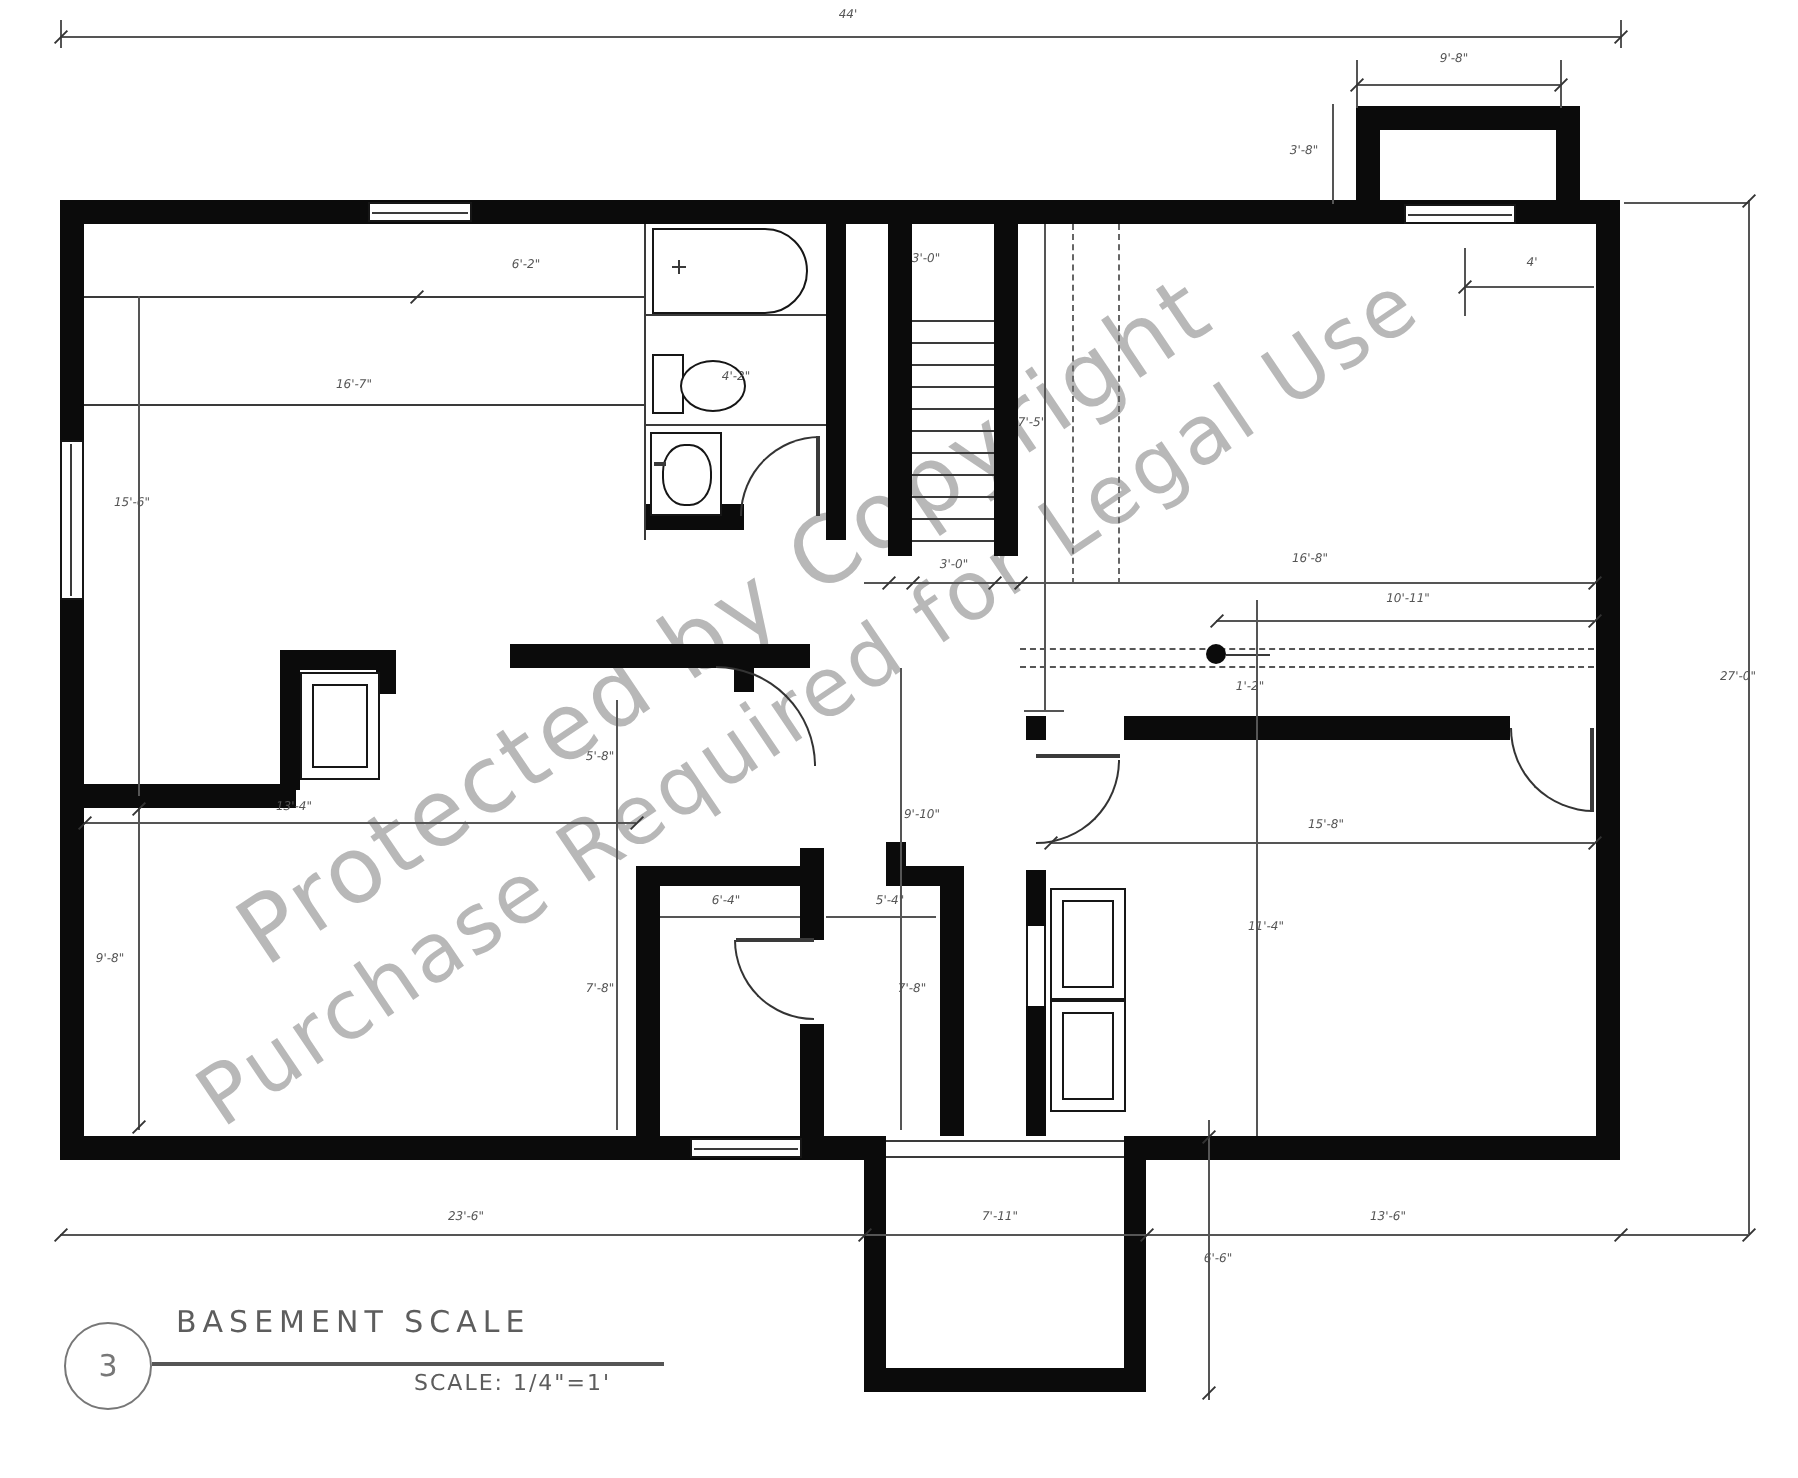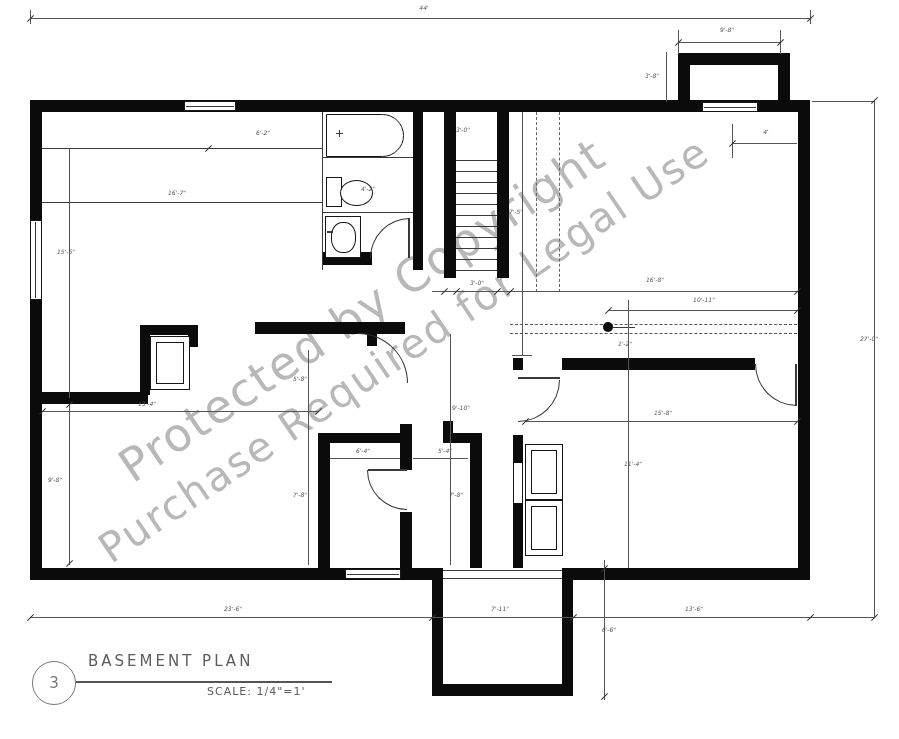--- a/index.html
+++ b/index.html
@@ -228,16 +228,16 @@
       <span class="dim" style="left: 233px; top: 609px;">23'-6"</span>
       <span class="dim" style="left: 500px; top: 609px;">7'-11"</span>
       <span class="dim" style="left: 694px; top: 609px;">13'-6"</span>
       <span class="dim" style="left: 609px; top: 630px;">6'-6"</span>
     </div>
 
   <div class="tb-circle" style="left:32px;top:661px;">
     <span>3</span>
   </div>
   <div class="l" style="left:76px;top:681px;width:256px;height:1.5px;background:#555;"></div>
-  <div class="tb-title" style="left:88px;top:652px;">BASEMENT PLAN</div>
+  <div class="tb-title" style="left:88px;top:652px;">BASEMENT SCALE</div>
   <div class="tb-scale" style="left:207px;top:685px;">SCALE: 1/4"=1'</div>
 
 </div>
 
 </body></html>

